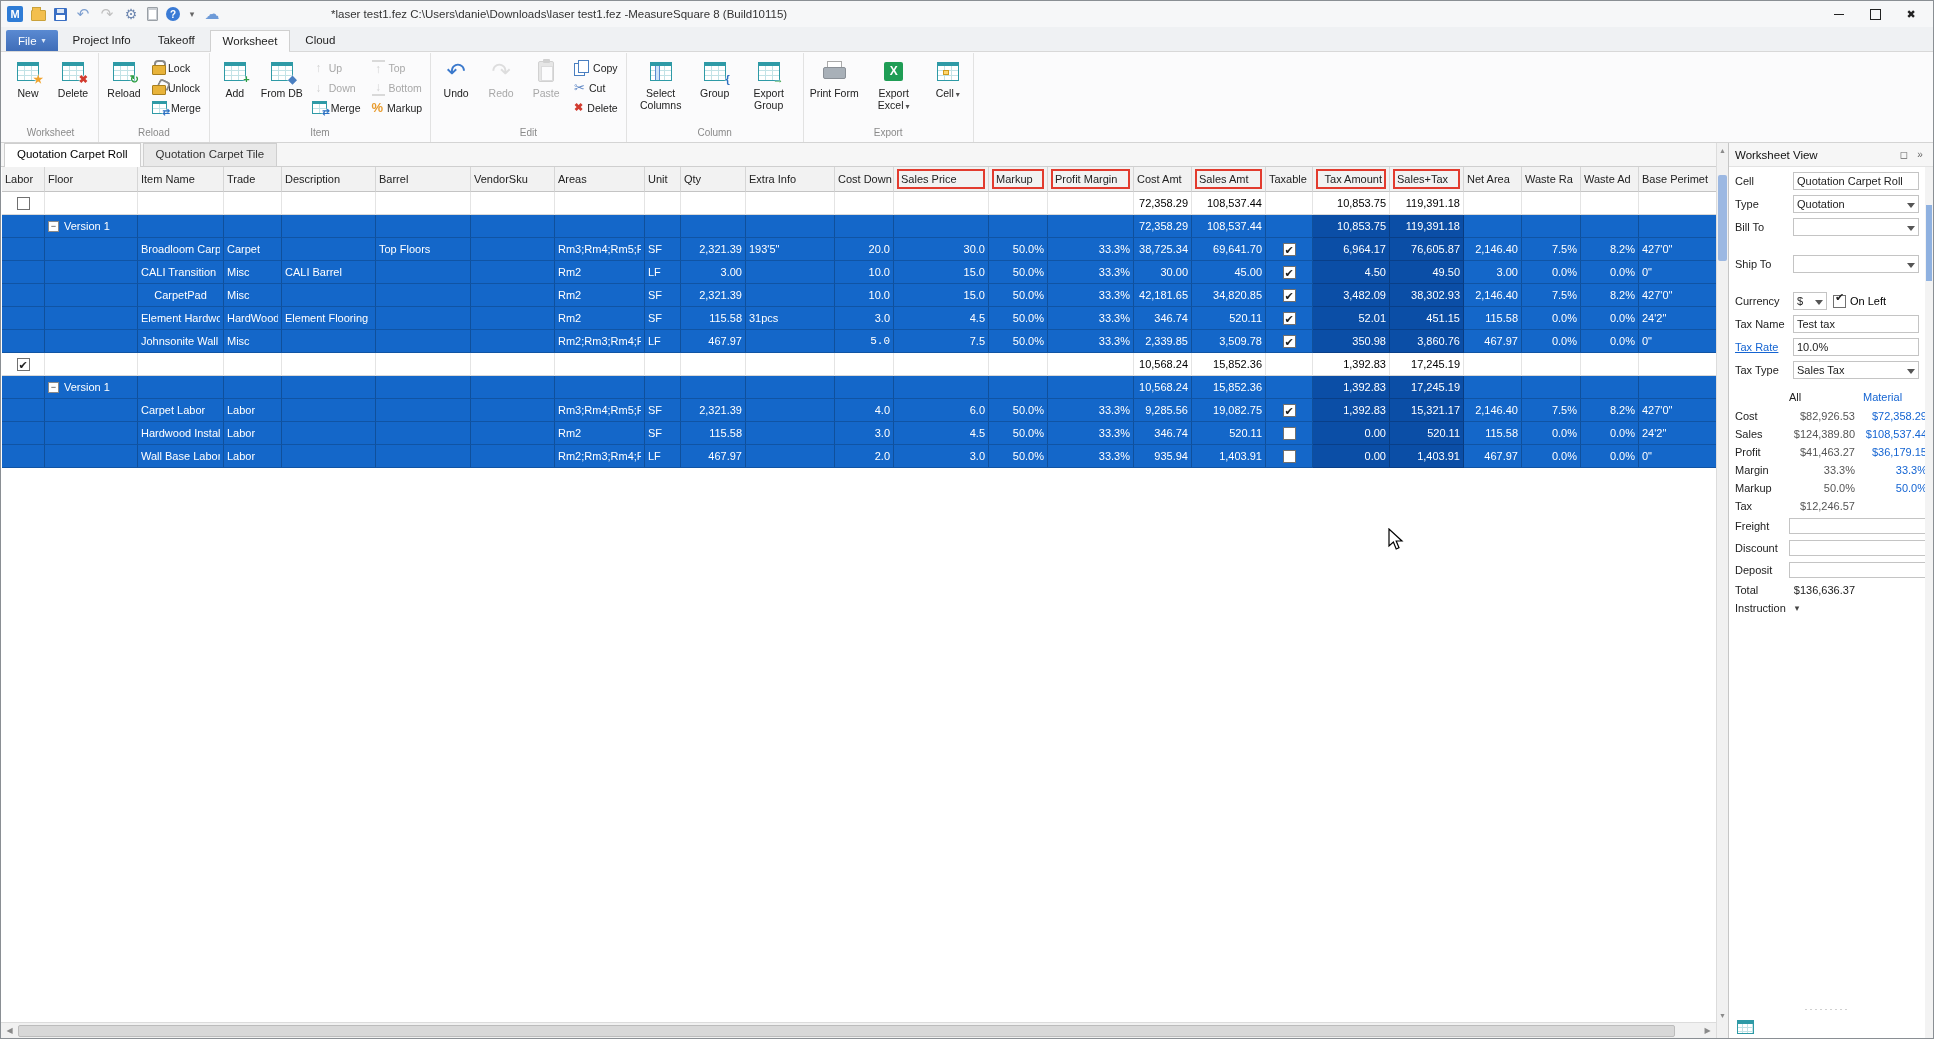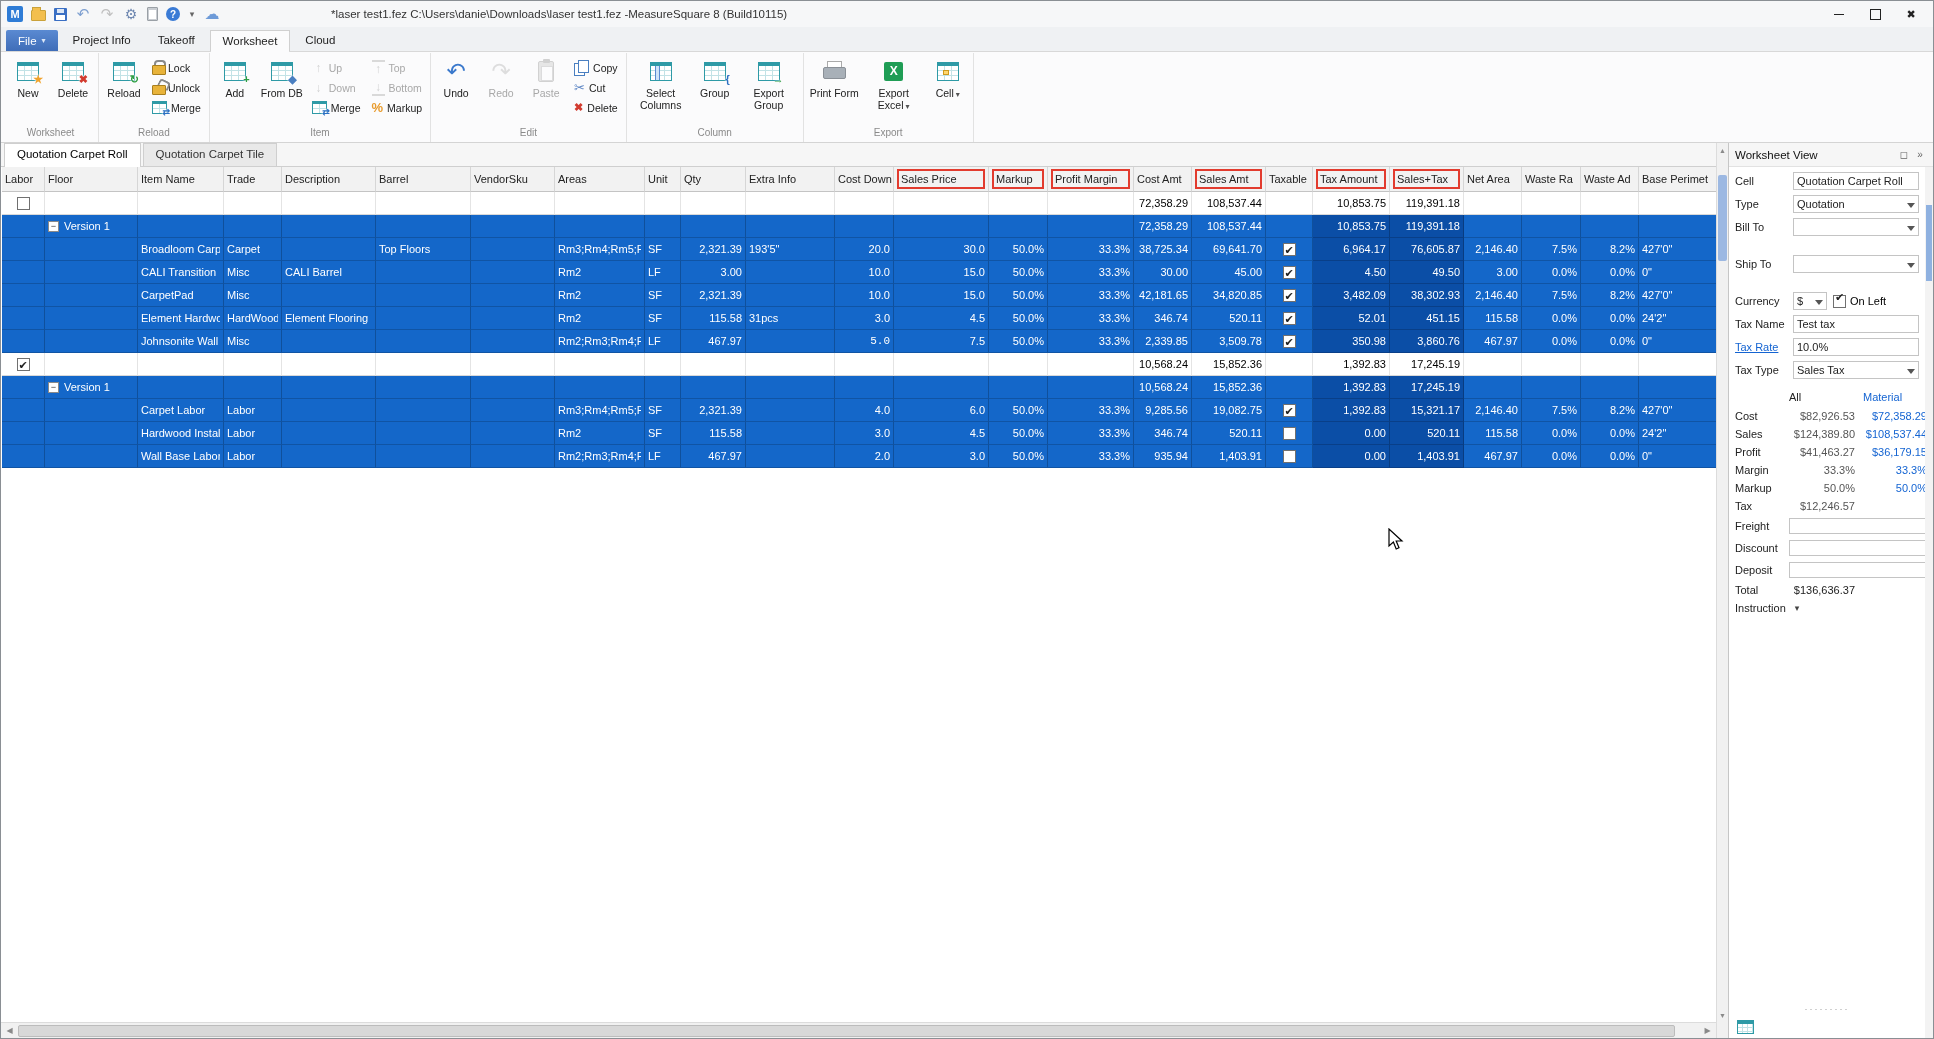--- a/index.html
+++ b/index.html
@@ -450,21 +450,21 @@
             </div>
             <div class="hcell" style="width: 58px;">
               <span class="hlbl">Cost Amt</span>
             </div>
             <div class="hcell" style="width: 74px;">
               <span class="flagbox">Sales Amt</span>
             </div>
             <div class="hcell" style="width: 47px;">
               <span class="hlbl">Taxable</span>
             </div>
-            <div class="hcell" style="width: 77px;">
+            <div class="hcell" style="width: 77px; text-align: right;">
               <span class="flagbox">Tax Amount</span>
             </div>
             <div class="hcell" style="width: 74px;">
               <span class="flagbox">Sales+Tax</span>
             </div>
             <div class="hcell" style="width: 58px;">
               <span class="hlbl">Net Area</span>
             </div>
             <div class="hcell" style="width: 59px;">
               <span class="hlbl">Waste Ra</span>
@@ -675,21 +675,21 @@
             <div class="tcell a-right" style="width: 58px;">
               <span class="cv">0.0%</span>
             </div>
             <div class="tcell a-left" style="width: 78px;">
               <span class="cv">0"</span>
             </div>
           </div>
           <div class="trow blue">
             <div class="tcell a-center" style="width: 43px;"></div>
             <div class="tcell a-left" style="width: 93px;"></div>
-            <div class="tcell a-left" style="width: 86px;">
+            <div class="tcell a-left" style="width: 86px; justify-content: center;">
               <span class="cv">CarpetPad</span>
             </div>
             <div class="tcell a-left" style="width: 58px;">
               <span class="cv">Misc</span>
             </div>
             <div class="tcell a-left" style="width: 94px;"></div>
             <div class="tcell a-left" style="width: 95px;"></div>
             <div class="tcell a-left" style="width: 84px;"></div>
             <div class="tcell a-left" style="width: 90px;">
               <span class="cv">Rm2</span>

